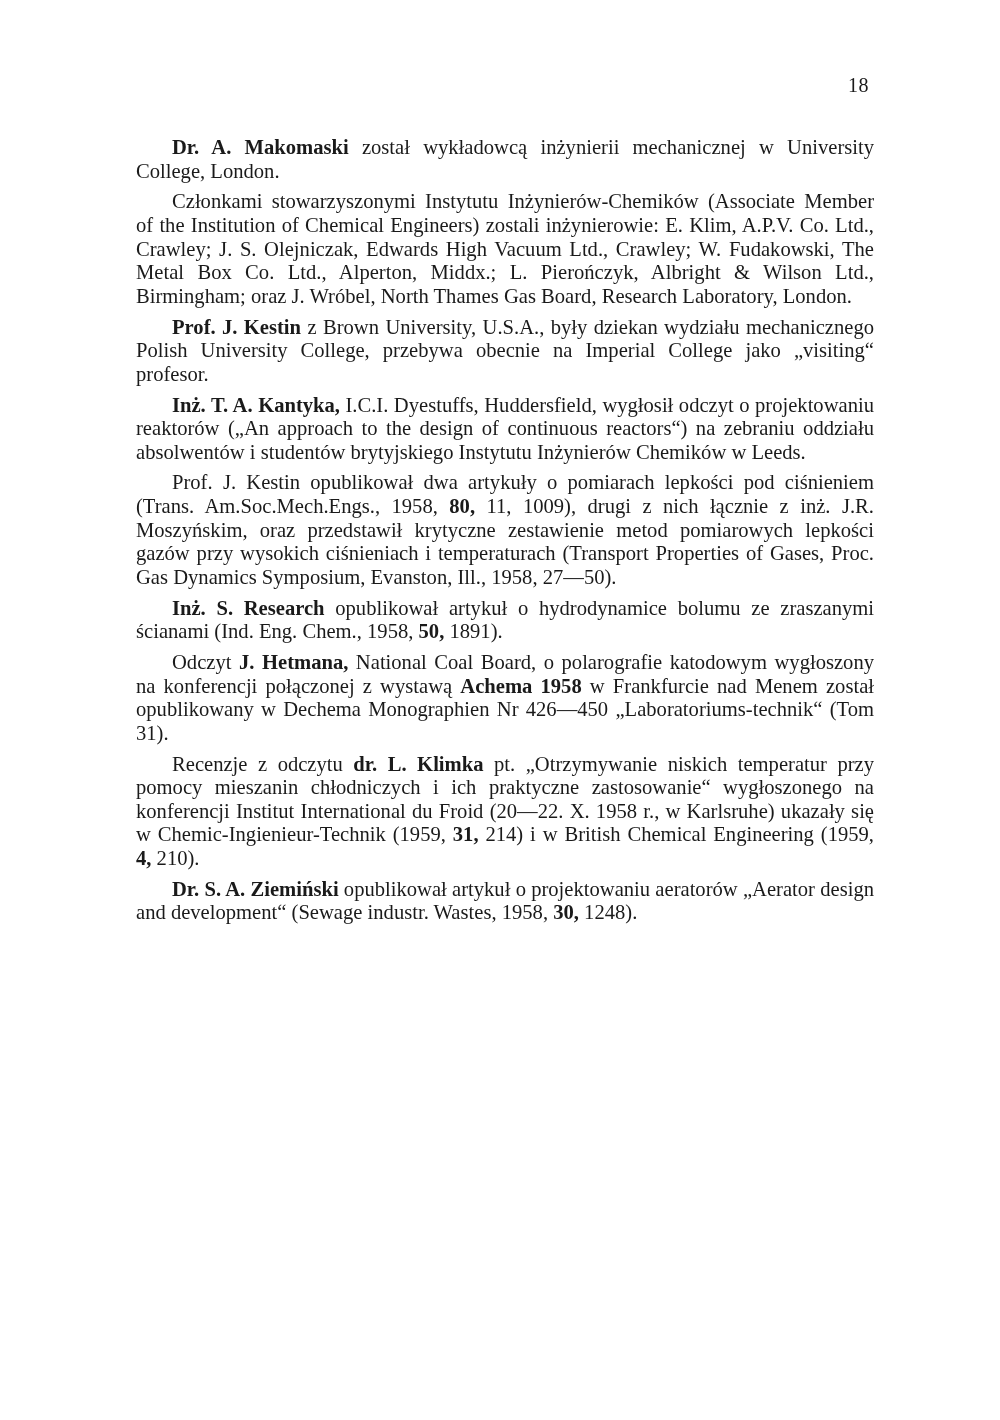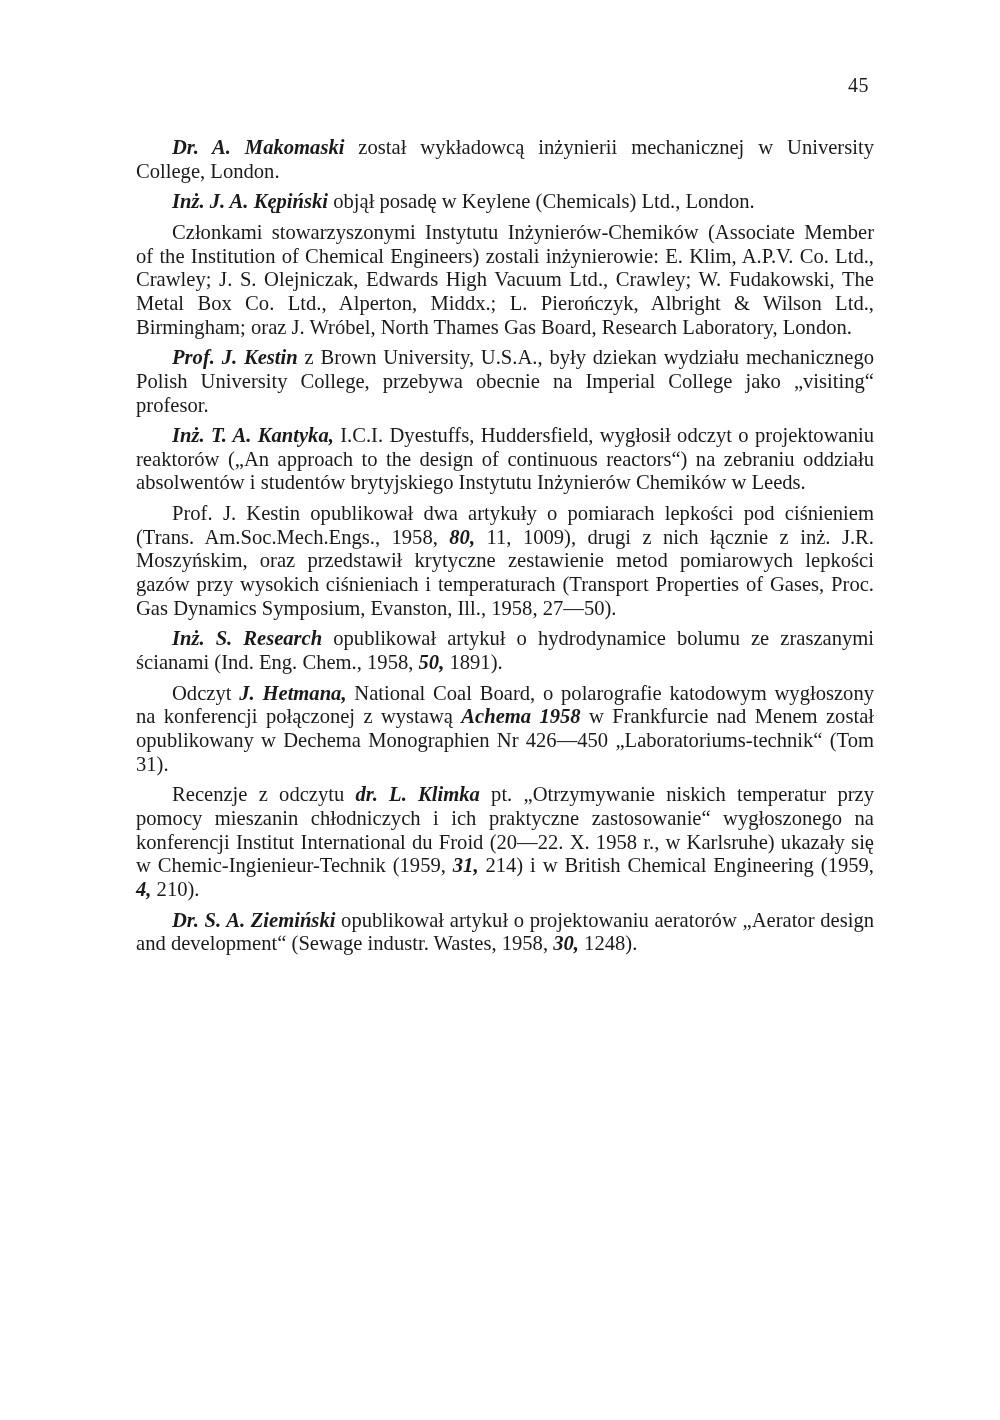--- a/index.html
+++ b/index.html
@@ -15,30 +15,29 @@
   .text-column {
     position: absolute; top: 136px; left: 136px; width: 738px;
     font-size: 20.6px; line-height: 23.6px;
     text-align: justify;
   }
   .para {
     margin: 0 0 7.2px 0;
     text-indent: 36px;
     hyphens: manual;
   }
-  .para b { font-weight: bold; font-style: italic; }
+  .para b { font-weight: bold; }
 </style>
 </head>
 <body>
 
-<div class="page-number">45</div>
+<div class="page-number">18</div>
 
 <div class="text-column" id="text-column">
     <p class="para"><b>Dr. A. Makomaski</b><span> został wykładowcą inżynierii mechanicznej w University College, London.</span></p>
-    <p class="para"><b>Inż. J. A. Kępiński</b><span> objął posadę w Keylene (Chemicals) Ltd., London.</span></p>
     <p class="para"><span>Członkami stowarzyszonymi Instytutu Inżynierów-Chemików (Asso­ciate Member of the Institution of Chemical Engineers) zostali inżynie­rowie: E. Klim, A.P.V. Co. Ltd., Crawley; J. S. Olejniczak, Edwards High Vacuum Ltd., Crawley; W. Fudakowski, The Metal Box Co. Ltd., Alper­ton, Middx.; L. Pierończyk, Albright &amp; Wilson Ltd., Birmingham; oraz J. Wróbel, North Thames Gas Board, Research Laboratory, London.</span></p>
     <p class="para"><b>Prof. J. Kestin</b><span> z Brown University, U.S.A., były dziekan wydziału mechanicznego Polish University College, przebywa obecnie na Imperial College jako „visiting“ profesor.</span></p>
     <p class="para"><b>Inż. T. A. Kantyka,</b><span> I.C.I. Dyestuffs, Huddersfield, wygłosił odczyt o projektowaniu reaktorów („An approach to the design of continuous reactors“) na zebraniu oddziału absolwentów i studentów brytyjskiego Instytutu Inżynierów Chemików w Leeds.</span></p>
     <p class="para"><span>Prof. J. Kestin opublikował dwa artykuły o pomiarach lepkości pod ciśnieniem (Trans. Am.Soc.Mech.Engs., 1958, </span><b>80,</b><span> 11, 1009), drugi z nich łącznie z inż. J.R. Moszyńskim, oraz przedstawił krytyczne zestawienie metod pomiarowych lepkości gazów przy wysokich ciśnieniach i tempe­raturach (Transport Properties of Gases, Proc. Gas Dynamics Symposium, Evanston, Ill., 1958, 27—50).</span></p>
     <p class="para"><b>Inż. S. Research</b><span> opublikował artykuł o hydrodynamice bolumu ze zraszanymi ścianami (Ind. Eng. Chem., 1958, </span><b>50,</b><span> 1891).</span></p>
     <p class="para"><span>Odczyt </span><b>J. Hetmana,</b><span> National Coal Board, o polarografie katodowym wygłoszony na konferencji połączonej z wystawą </span><b>Achema 1958</b><span> w Frank­furcie nad Menem został opublikowany w Dechema Monographien Nr 426—450 „Laboratoriums-technik“ (Tom 31).</span></p>
     <p class="para"><span>Recenzje z odczytu </span><b>dr. L. Klimka</b><span> pt. „Otrzymywanie niskich tempe­ratur przy pomocy mieszanin chłodniczych i ich praktyczne zastosowanie“ wygłoszonego na konferencji Institut International du Froid (20—22. X. 1958 r., w Karlsruhe) ukazały się w Chemic-Ingienieur-Technik (1959, </span><b>31,</b><span> 214) i w British Chemical Engineering (1959, </span><b>4,</b><span> 210).</span></p>
     <p class="para"><b>Dr. S. A. Ziemiński</b><span> opublikował artykuł o projektowaniu aeratorów „Aerator design and development“ (Sewage industr. Wastes, 1958, </span><b>30,</b><span> 1248).</span></p>
   </div>
 

